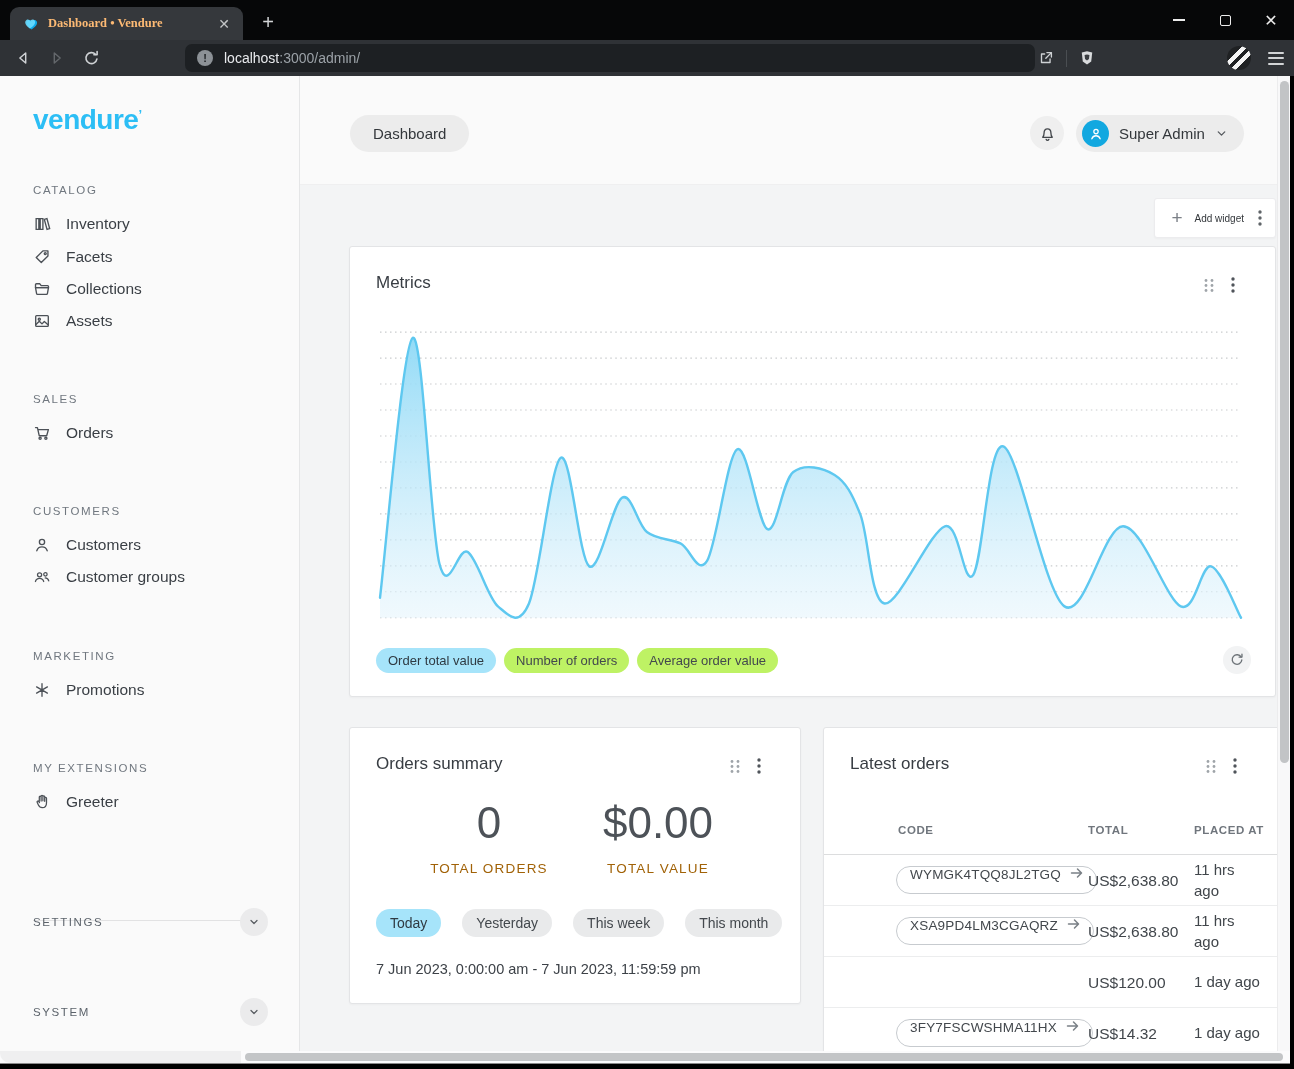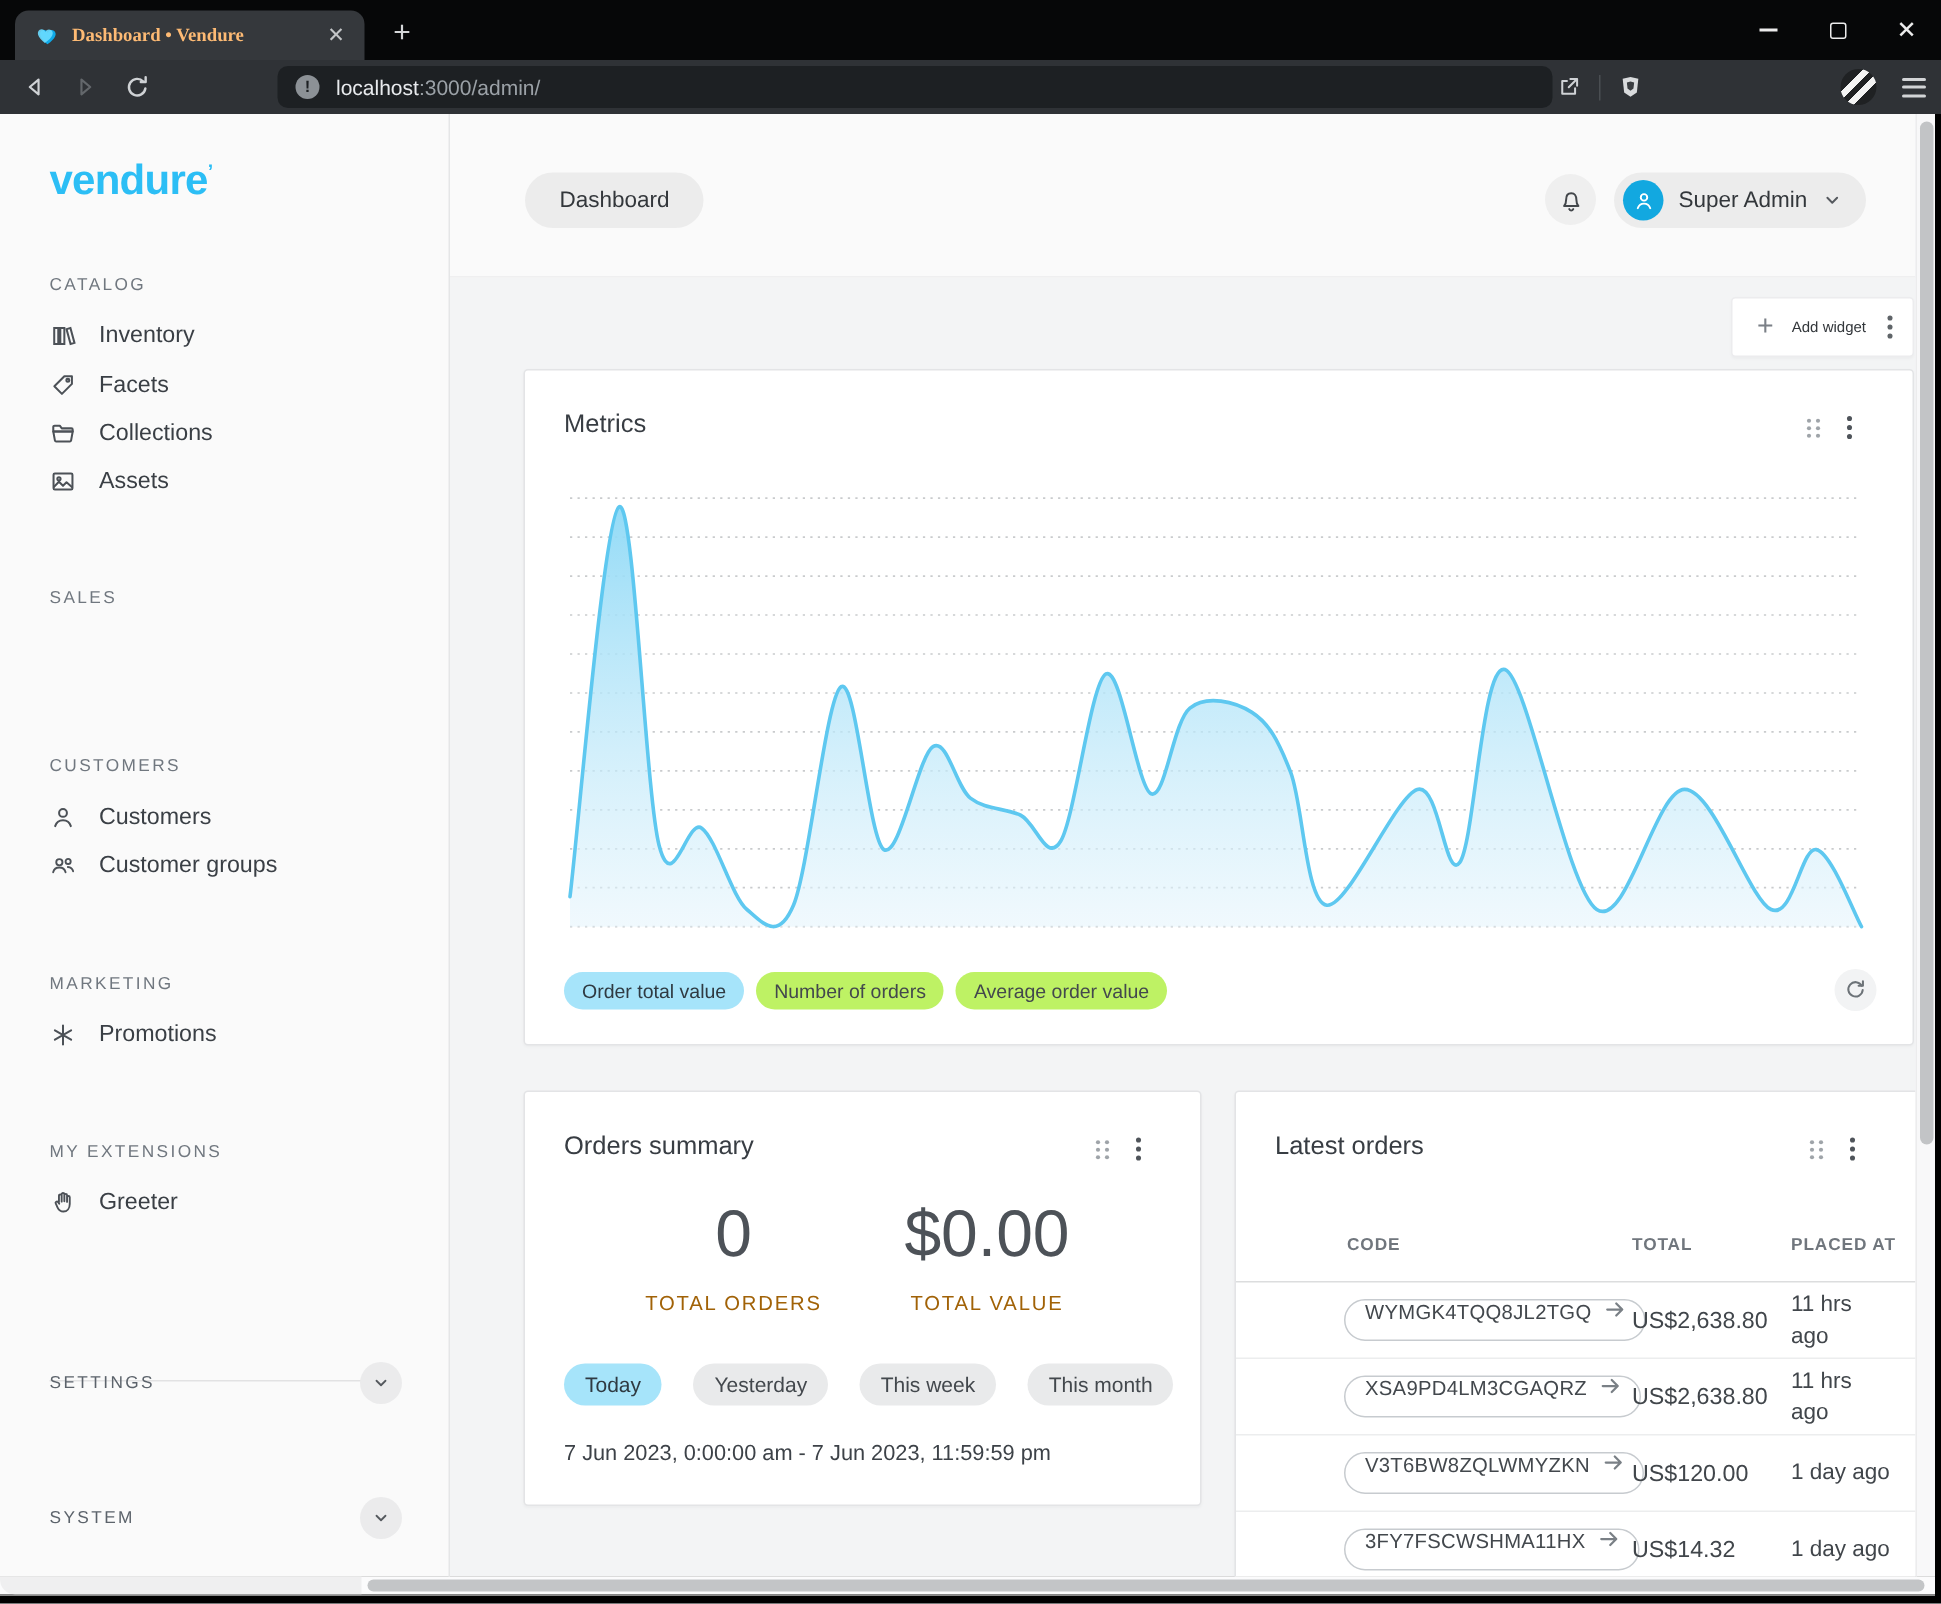--- a/index.html
+++ b/index.html
@@ -202,20 +202,28 @@
       <div class="nav-item" style="top:236px">
         <svg width="18" height="18" viewBox="0 0 20 20" fill="none" stroke-width="1.5" stroke-linejoin="round">
             <rect x="3" y="4" width="14" height="12" rx="1"></rect>
             <circle cx="7" cy="8" r="1.2"></circle>
             <path d="M3 14.2 l4-4 3 3 2.6-2.6 4.4 3.8"></path>
           </svg>
         <span>Assets</span>
       </div>
 
       <div class="nav-label" style="top:317px">SALES</div>
+      <div class="nav-item" style="top:348px">
+        <svg width="18" height="18" viewBox="0 0 20 20" fill="none" stroke-width="1.5" stroke-linecap="round" stroke-linejoin="round">
+            <path d="M2.8 4 h2.1 l2 9 h8.3 l1.9-6.7 H6"></path>
+            <circle cx="7.9" cy="15.9" r="1.2"></circle>
+            <circle cx="14.3" cy="15.9" r="1.2"></circle>
+          </svg>
+        <span>Orders</span>
+      </div>
 
       <div class="nav-label" style="top:429px">CUSTOMERS</div>
       <div class="nav-item" style="top:460px">
         <svg width="18" height="18" viewBox="0 0 20 20" fill="none" stroke-width="1.5" stroke-linecap="round">
             <circle cx="10" cy="6.6" r="2.9"></circle>
             <path d="M4.2 16.4 c.9-3 3-4.4 5.8-4.4 s4.9 1.4 5.8 4.4"></path>
           </svg>
         <span>Customers</span>
       </div>
       <div class="nav-item" style="top:492px">
@@ -411,26 +419,20 @@
             <span class="code-pill">
                 <span>XSA9PD4LM3CGAQRZ</span>
                 <svg width="13" height="12" viewBox="0 0 13 12" fill="none" stroke="#7A8086" stroke-width="1.5" stroke-linecap="round" stroke-linejoin="round">
                   <path d="M1.5 6 h9.5 M7.5 2 L11.5 6 L7.5 10"></path>
                 </svg>
               </span>
             <span class="cell-total">US$2,638.80</span>
             <span class="cell-placed">11 hrs ago</span>
           </div>
           <div class="lo-row">
-            <span class="code-pill">
-                <span>V3T6BW8ZQLWMYZKN</span>
-                <svg width="13" height="12" viewBox="0 0 13 12" fill="none" stroke="#7A8086" stroke-width="1.5" stroke-linecap="round" stroke-linejoin="round">
-                  <path d="M1.5 6 h9.5 M7.5 2 L11.5 6 L7.5 10"></path>
-                </svg>
-              </span>
             <span class="cell-total">US$120.00</span>
             <span class="cell-placed" style="white-space:nowrap;">1 day ago</span>
           </div>
           <div class="lo-row">
             <span class="code-pill">
                 <span>3FY7FSCWSHMA11HX</span>
                 <svg width="13" height="12" viewBox="0 0 13 12" fill="none" stroke="#7A8086" stroke-width="1.5" stroke-linecap="round" stroke-linejoin="round">
                   <path d="M1.5 6 h9.5 M7.5 2 L11.5 6 L7.5 10"></path>
                 </svg>
               </span>

